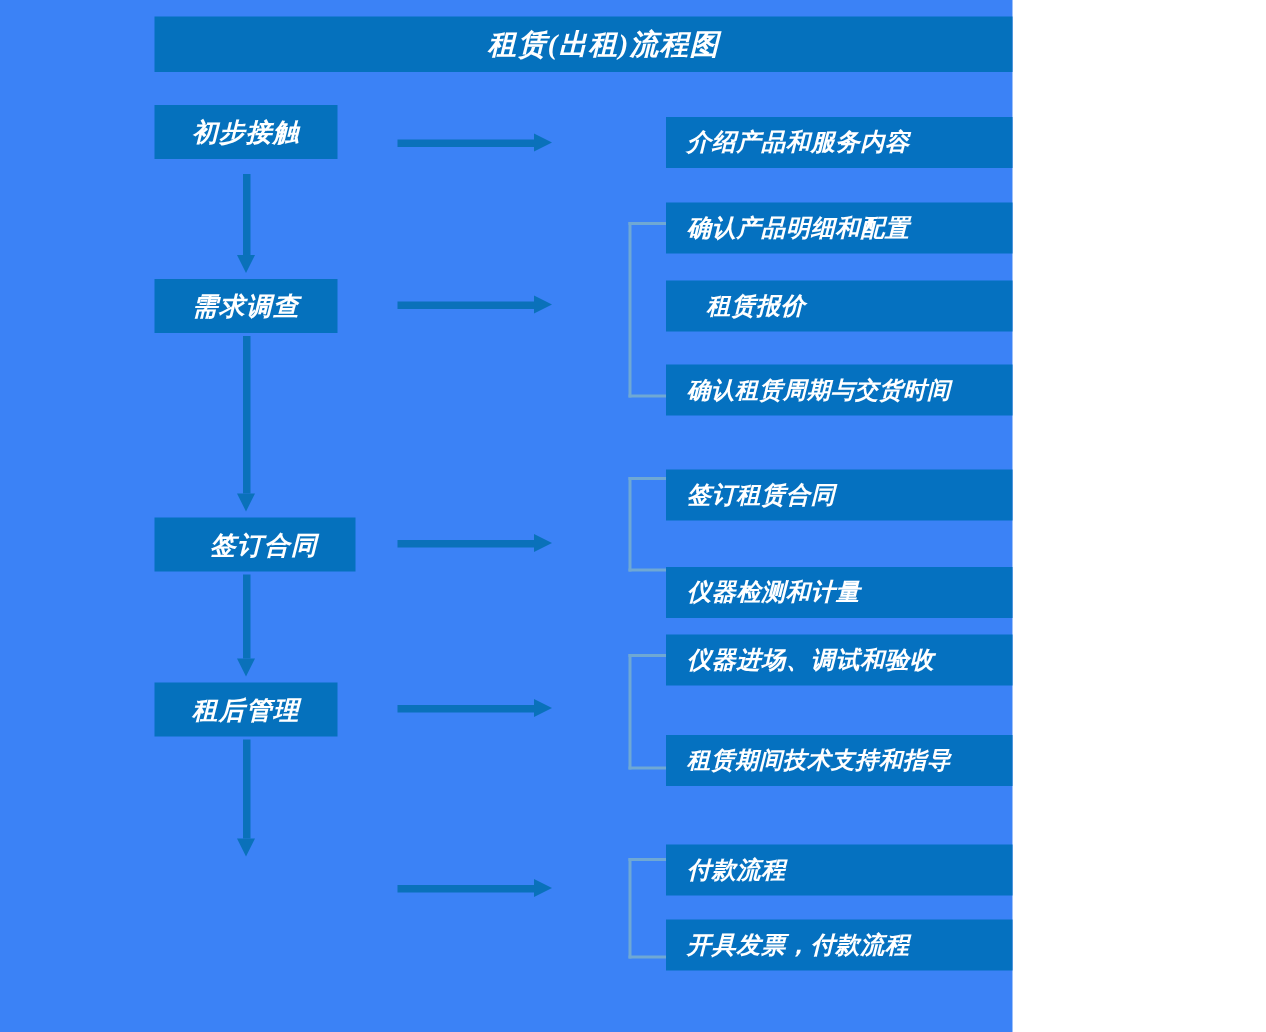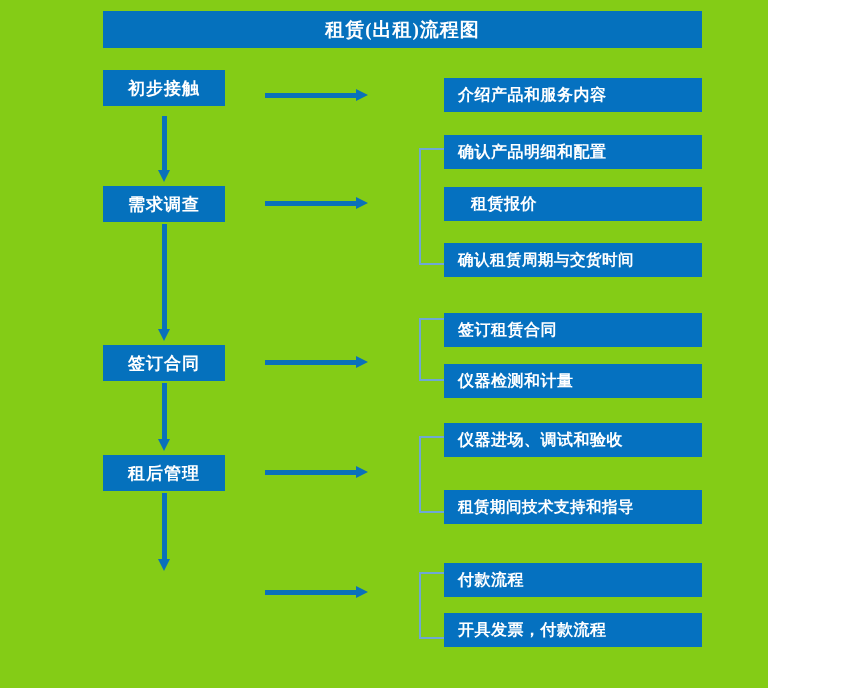--- a/index.html
+++ b/index.html
@@ -6,24 +6,25 @@
   html, body {
     margin: 0;
     padding: 0;
     background: #ffffff;
   }
   body {
     font-family: "Liberation Serif", "DejaVu Serif", serif;
   }
   #flowchart {
     position: relative;
-    width: 768px;
+    width: 675px;
     height: 688px;
-    background: #84cc16;
+    background: #3b82f6;
     overflow: hidden;
+    font-style: italic;
   }
 
   
   .title-bar {
     position: absolute;
     left: 103px;
     top: 11px;
     width: 599px;
     height: 37px;
     background: #0571bd;
@@ -137,21 +138,21 @@
 <body>
 
 <div id="flowchart">
 
   <div class="title-bar">租赁(出租)流程图</div>
 
   <div class="stage-box" style="top:70px;">初步接触</div>
 
   <div class="stage-box" style="top:186px;">需求调查</div>
 
-  <div class="stage-box" style="top:345px;">签订合同</div>
+  <div class="stage-box" style="top:345px;padding-left:12px;">签订合同</div>
 
   <div class="stage-box" style="top:455px;">租后管理</div>
 
 
   <div class="v-arrow" style="top:116px; height:66px;">
     <span class="shaft" style="height:54px;"></span>
     <span class="head"></span>
   </div>
 
   <div class="v-arrow" style="top:224px; height:117px;">
@@ -205,21 +206,21 @@
   <div class="detail-box" style="top:78px;">介绍产品和服务内容</div>
 
   <div class="detail-box" style="top:135px;">确认产品明细和配置</div>
 
   <div class="detail-box" style="top:187px;padding-left:27px;">租赁报价</div>
 
   <div class="detail-box wide" style="top:243px;">确认租赁周期与交货时间</div>
 
   <div class="detail-box" style="top:313px;">签订租赁合同</div>
 
-  <div class="detail-box" style="top:364px;">仪器检测和计量</div>
+  <div class="detail-box" style="top:378px;">仪器检测和计量</div>
 
   <div class="detail-box" style="top:423px;">仪器进场、调试和验收</div>
 
   <div class="detail-box wide" style="top:490px;">租赁期间技术支持和指导</div>
 
   <div class="detail-box" style="top:563px;">付款流程</div>
 
   <div class="detail-box" style="top:613px;">开具发票，付款流程</div>
 
 </div>

